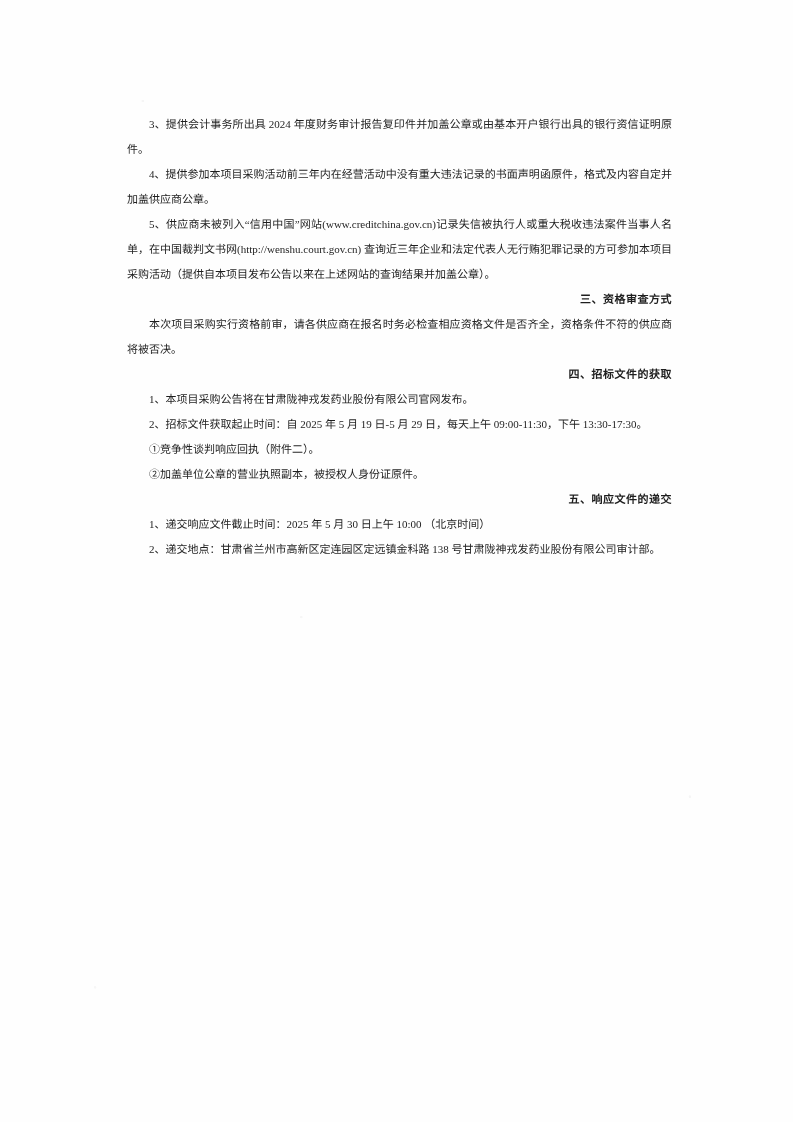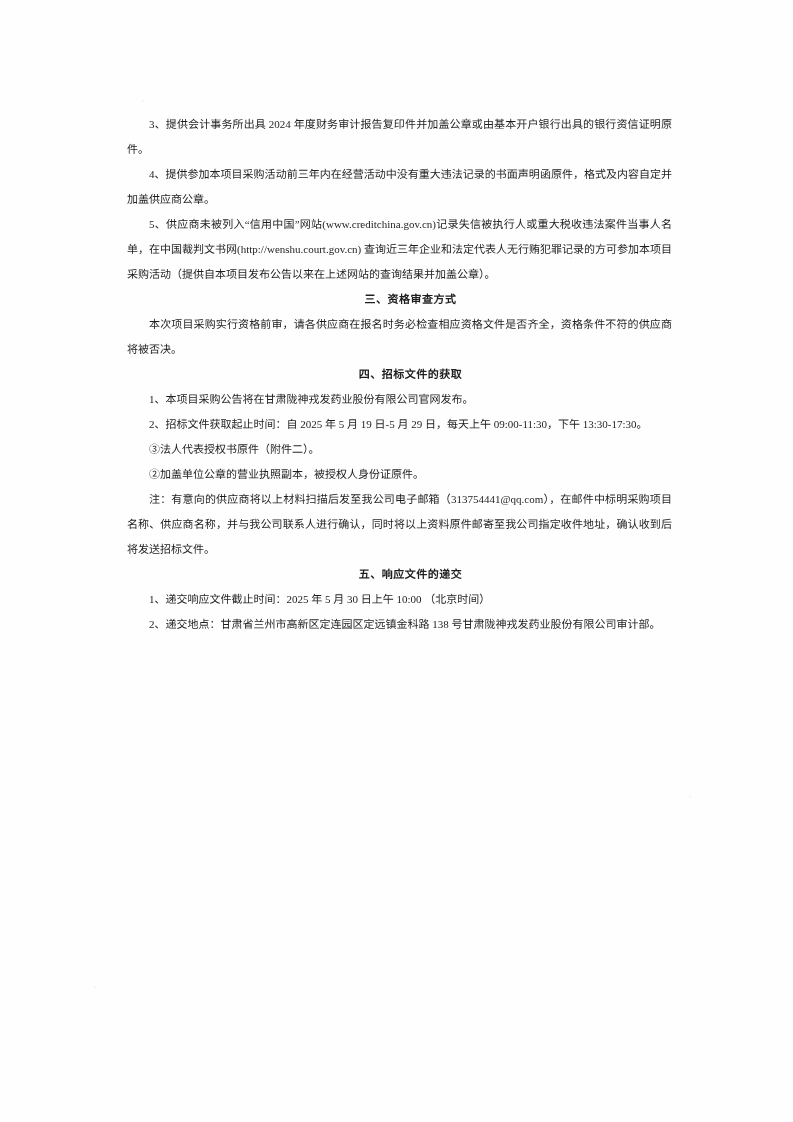--- a/index.html
+++ b/index.html
@@ -35,37 +35,36 @@
   }
   .doc-body p {
     margin: 0;
     padding: 0;
     text-indent: 2em;
     word-break: break-word;
   }
   .doc-body p.section-heading {
     font-family: "Liberation Sans", "DejaVu Sans", sans-serif;
     font-weight: 700;
-    text-align: center;
+    text-align: right;
     letter-spacing: 0.5px;
   }
 </style>
 </head>
 <body>
 
 <div class="scan-page">
   <div class="doc-body">
     <p>3、提供会计事务所出具 2024 年度财务审计报告复印件并加盖公章或由基本开户银行出具的银行资信证明原件。</p>
     <p>4、提供参加本项目采购活动前三年内在经营活动中没有重大违法记录的书面声明函原件，格式及内容自定并加盖供应商公章。</p>
     <p>5、供应商未被列入“信用中国”网站(www.creditchina.gov.cn)记录失信被执行人或重大税收违法案件当事人名单，在中国裁判文书网(http://wenshu.court.gov.cn) 查询近三年企业和法定代表人无行贿犯罪记录的方可参加本项目采购活动（提供自本项目发布公告以来在上述网站的查询结果并加盖公章）。</p>
     <p class="section-heading">三、资格审查方式</p>
     <p>本次项目采购实行资格前审，请各供应商在报名时务必检查相应资格文件是否齐全，资格条件不符的供应商将被否决。</p>
     <p class="section-heading">四、招标文件的获取</p>
     <p>1、本项目采购公告将在甘肃陇神戎发药业股份有限公司官网发布。</p>
     <p>2、招标文件获取起止时间：自 2025 年 5 月 19 日-5 月 29 日，每天上午 09:00-11:30，下午 13:30-17:30。</p>
-    <p>③法人代表授权书原件（附件二）。</p>
+    <p>①竞争性谈判响应回执（附件二）。</p>
     <p>②加盖单位公章的营业执照副本，被授权人身份证原件。</p>
-    <p>注：有意向的供应商将以上材料扫描后发至我公司电子邮箱（313754441@qq.com），在邮件中标明采购项目名称、供应商名称，并与我公司联系人进行确认，同时将以上资料原件邮寄至我公司指定收件地址，确认收到后将发送招标文件。</p>
     <p class="section-heading">五、响应文件的递交</p>
     <p>1、递交响应文件截止时间：2025 年 5 月 30 日上午 10:00 （北京时间）</p>
     <p>2、递交地点：甘肃省兰州市高新区定连园区定远镇金科路 138 号甘肃陇神戎发药业股份有限公司审计部。</p>
   </div>
 </div>
 
 </body></html>

